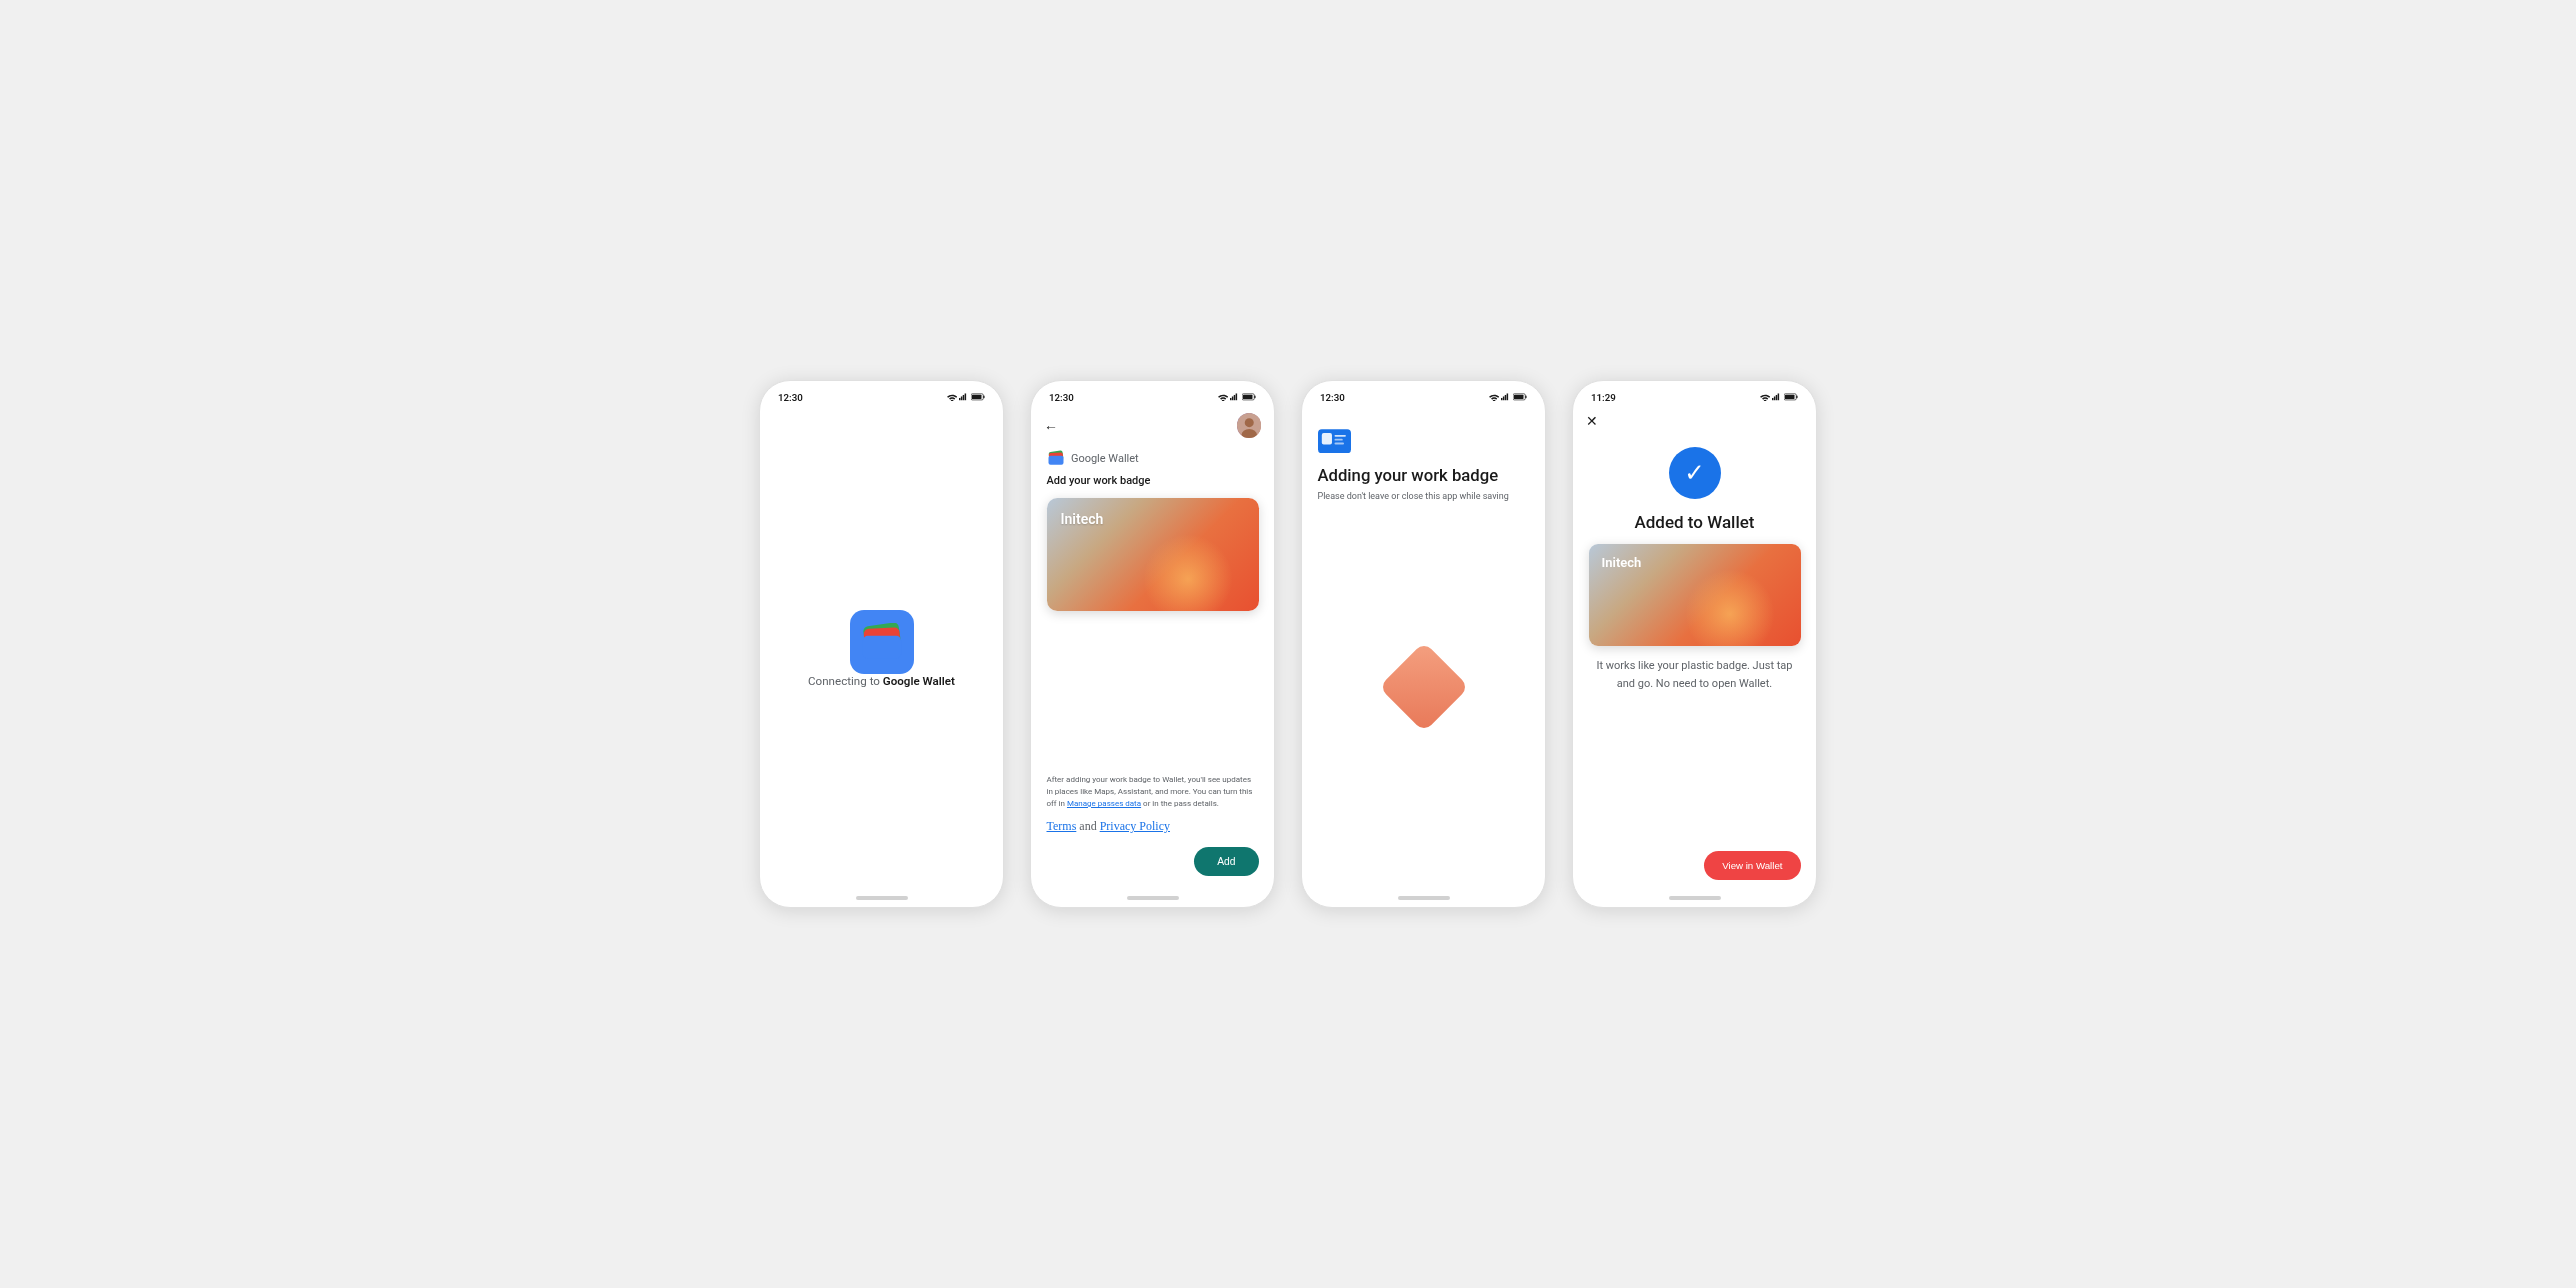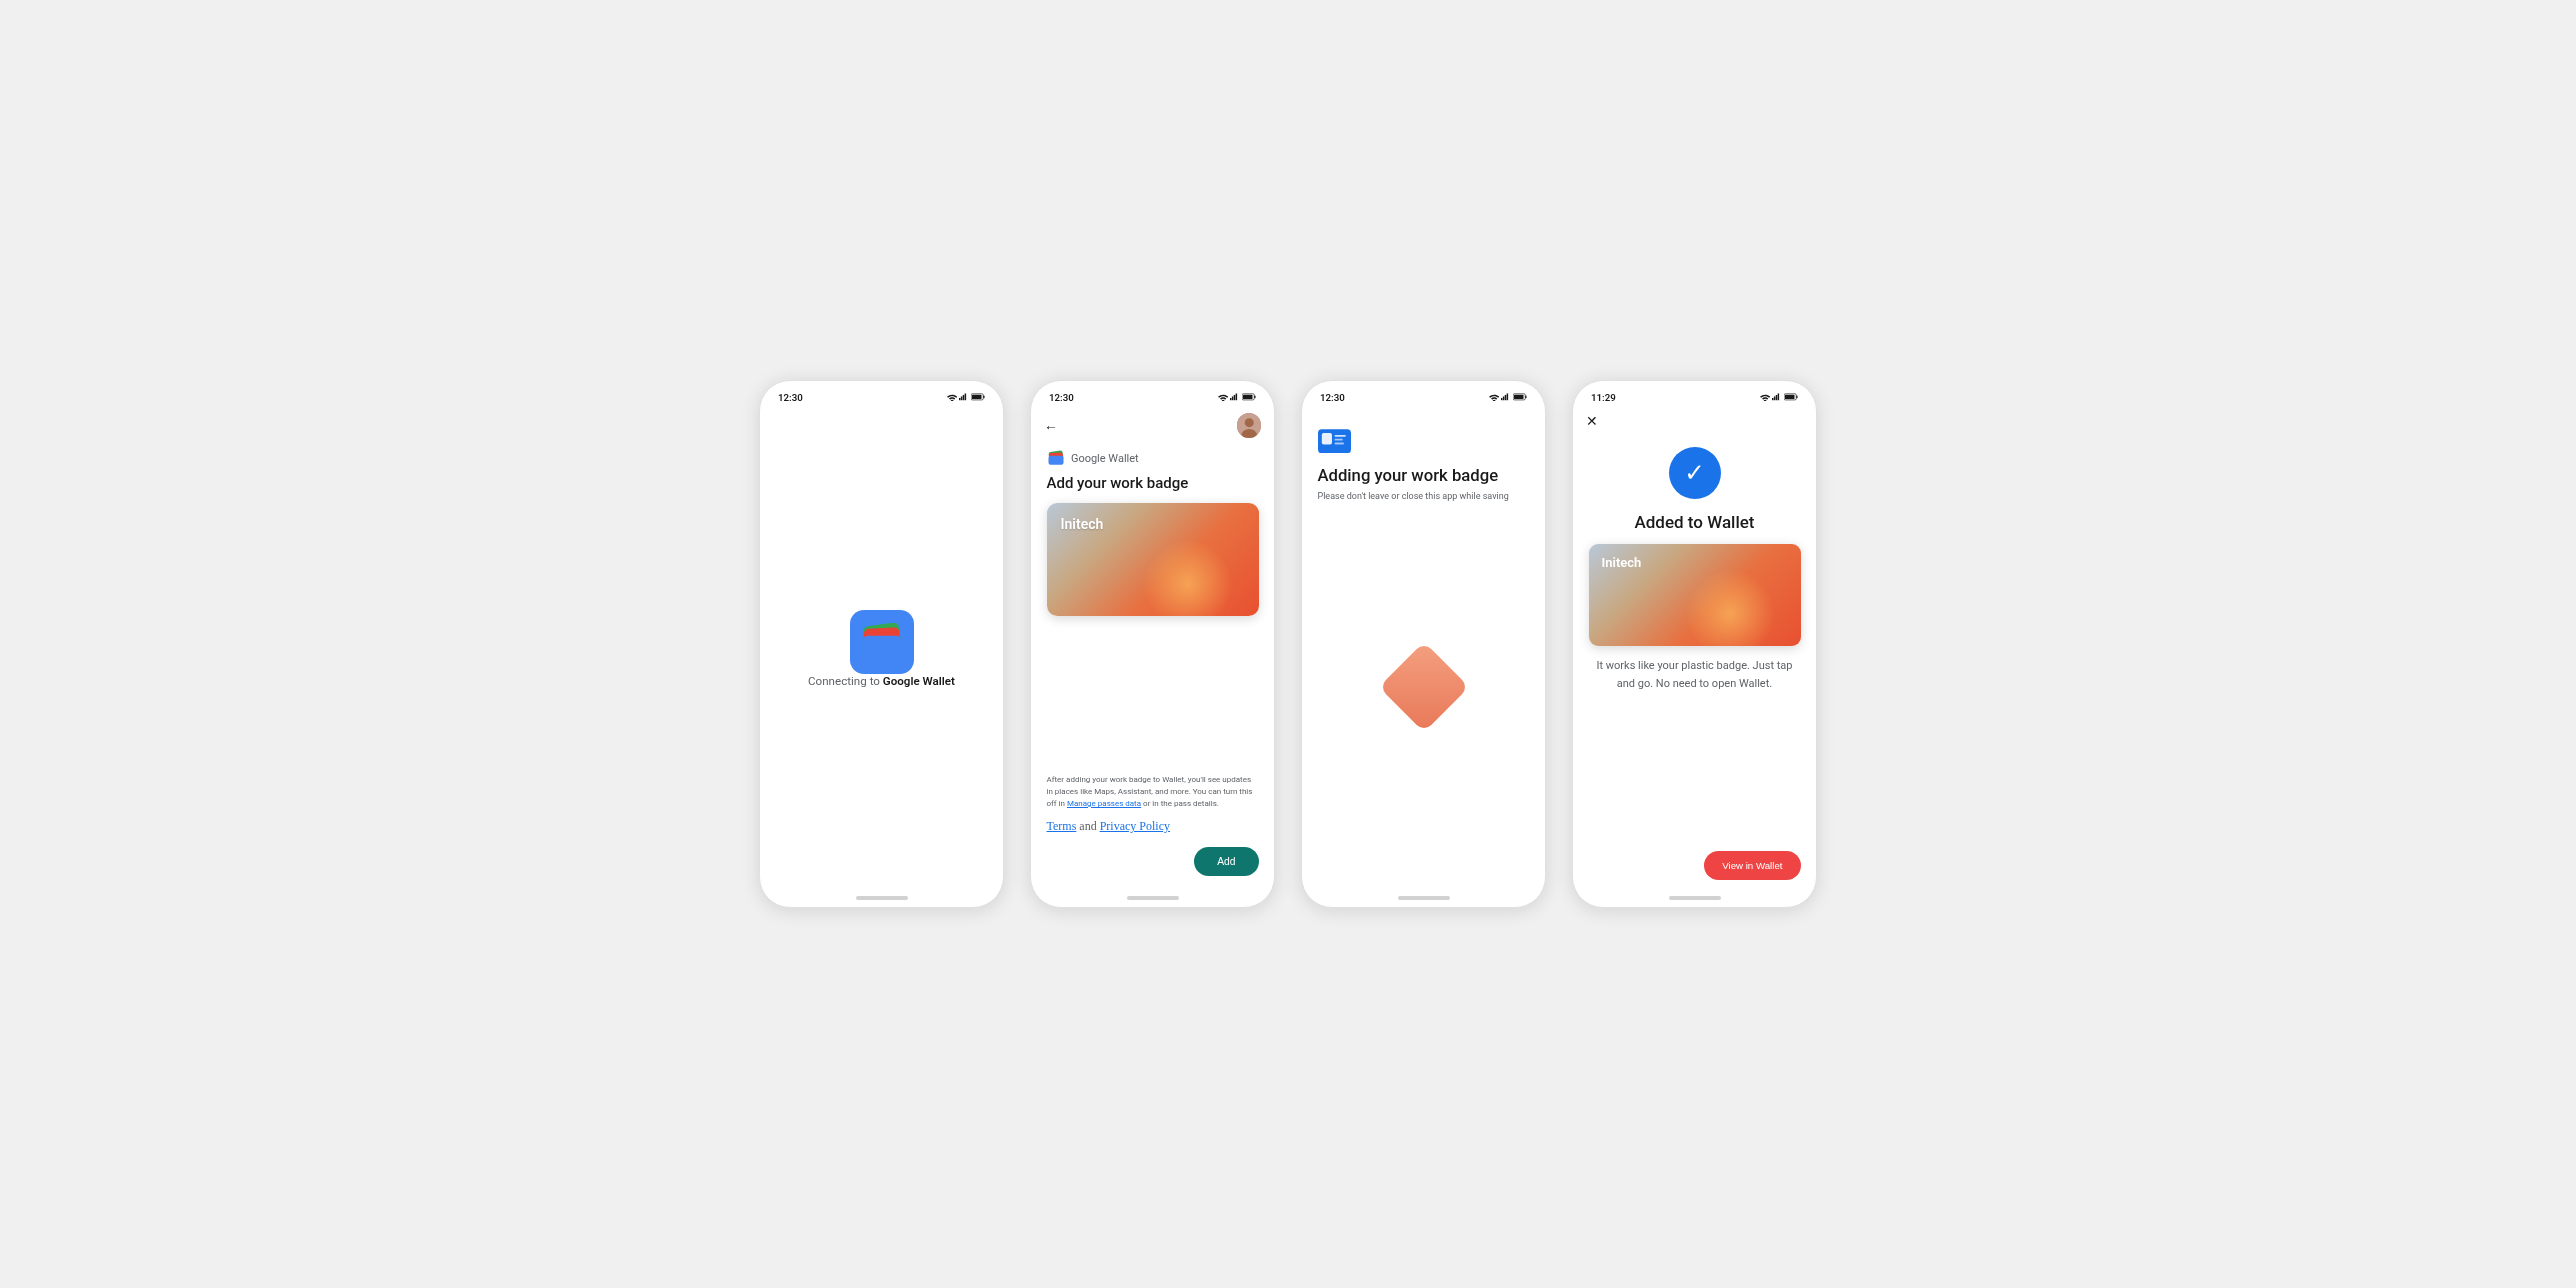--- a/index.html
+++ b/index.html
@@ -120,21 +120,21 @@
       align-items: center;
       gap: 6.4px;
       margin-bottom: 6.4px;
     }
     .brand-name {
       font-size: 11px;
       color: #5f6368;
       font-weight: 400;
     }
     .screen2-title {
-      font-size: 15px;
+      font-size: 11px;
       font-weight: 500;
       color: #1a1a1a;
       margin-bottom: 11.6px;
       line-height: 1.2;
     }
     .badge-card {
       width: 100%;
       height: 113px;
       border-radius: 10.3px;
       background: linear-gradient(135deg, #b8c8d8 0%, #c8a882 30%, #e87040 60%, #e85030 100%);

